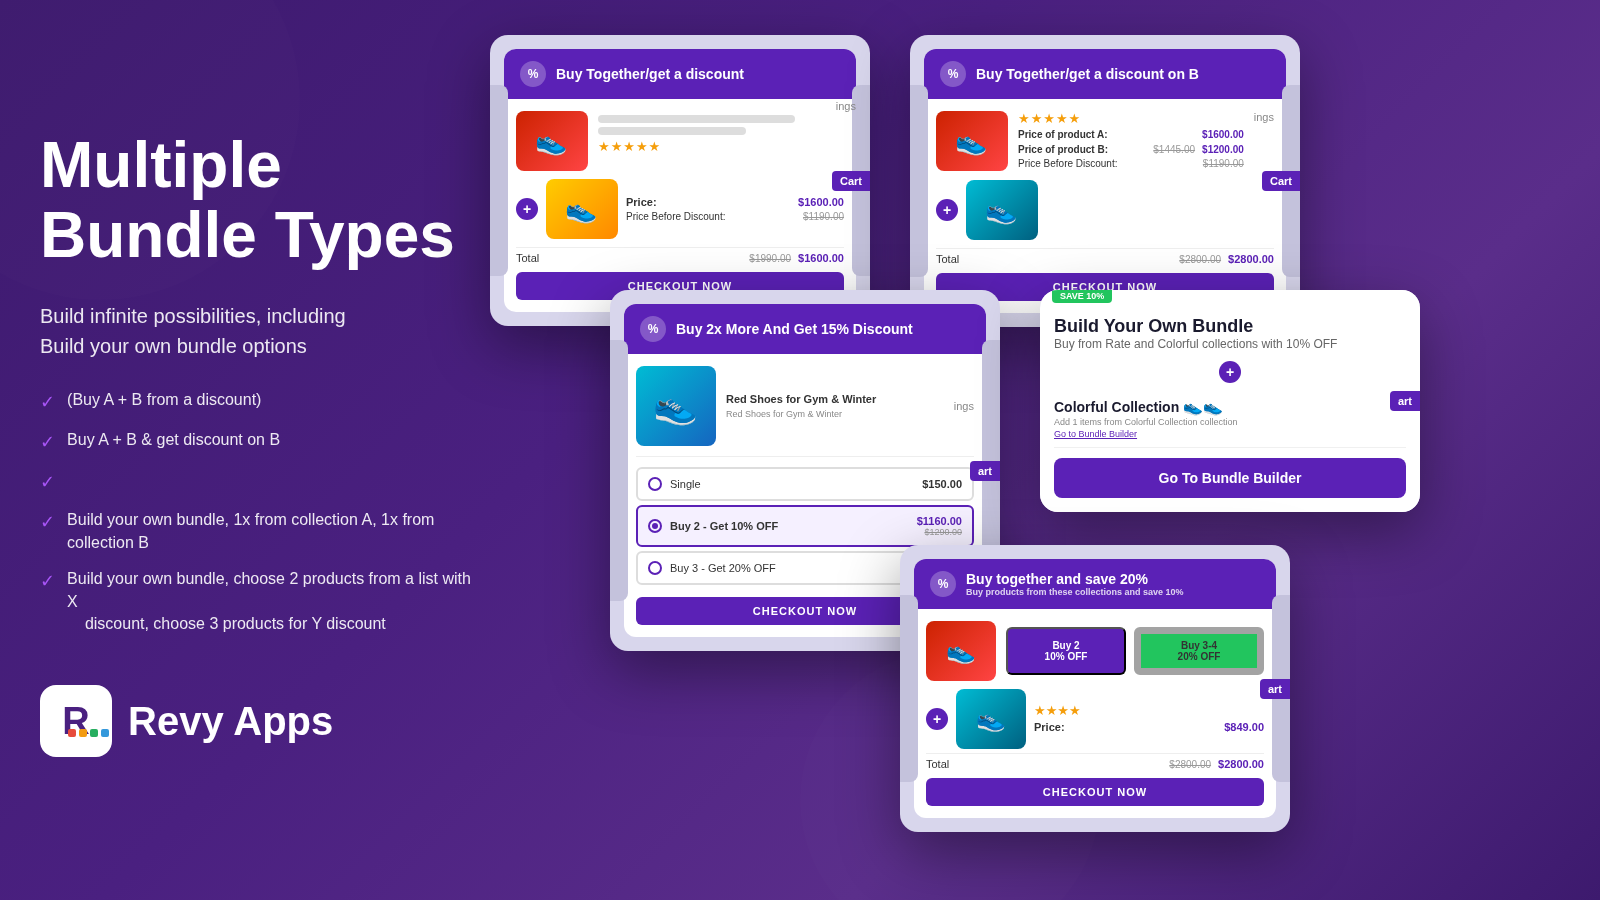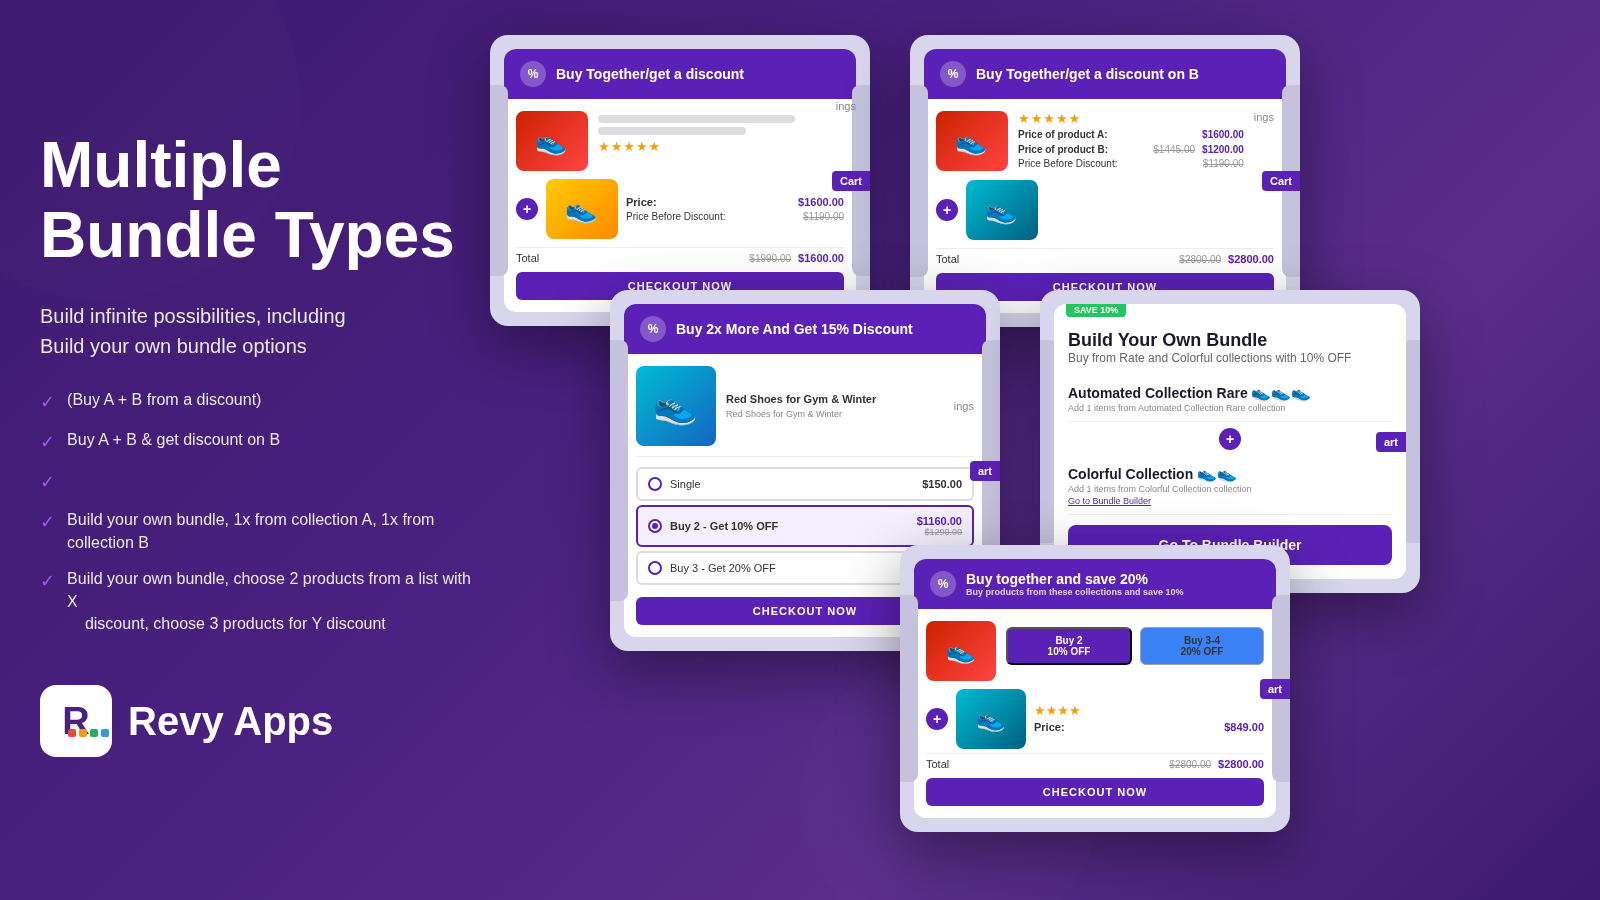--- a/index.html
+++ b/index.html
@@ -325,23 +325,23 @@
       font-size: 10px;
       font-weight: 700;
     }
 
     .buy-opt.active {
       background: #5b21b6;
       color: white;
     }
 
     .buy-opt.inactive {
-      background: #3b82f6;
+      background: #22c55e;
       color: #333;
-      border: 1px solid #a3a3a3;
+      border: 7px solid #a3a3a3;
     }
 
     
     .gray-line {
       height: 8px;
       background: #ddd;
       border-radius: 4px;
       margin: 4px 0;
     }
 
@@ -547,36 +547,29 @@
         <span style="flex:1; font-size:11px; color:#333;">Buy 3 - Get 20% OFF</span>
         <span style="font-size:11px; font-weight:600; color:#333;">$1890.00</span>
       </div>
 
       <button class="checkout-btn" style="margin-top:8px;">CHECKOUT NOW</button>
     </div>
     <div style="position:absolute; right:0; top:50%; transform:translateY(-50%); background:#5b21b6; color:white; padding:4px 8px; font-size:11px; font-weight:700; border-radius:4px 0 0 4px;">art</div>
   </div>
 </div>
 
-<div class="bundle-card" style="position:absolute; top:290px; left:1040px; width:380px; background:#d8d6ec; border-radius:18px; padding:14px;">
+<div class="bundle-card" style="position:absolute; top:290px; left:1040px; width:380px; background:#d8d6ec; border-radius:18px; ">
   <div style="position:absolute; left:-10px; top:50px; bottom:50px; width:28px; background:#c4c2dc; border-radius:8px;"></div>
   <div style="position:absolute; right:-10px; top:50px; bottom:50px; width:28px; background:#c4c2dc; border-radius:8px;"></div>
   <div class="inner-white" style="padding:14px; position:relative;">
     <div class="save-badge">SAVE 10%</div>
     <div style="margin-top:12px;">
       <div class="byob-title">Build Your Own Bundle</div>
       <div class="byob-subtitle">Buy from Rate and Colorful collections with 10% OFF</div>
 
-      <div class="collection-item">
-        <div class="collection-title">
-          Automated Collection Rare 
-          <span style="font-size:16px;">👟👟👟</span>
-        </div>
-        <div class="collection-desc">Add 1 items from Automated Collection Rare collection</div>
-      </div>
 
       <div style="display:flex; justify-content:center; margin:6px 0;">
         <div class="plus-btn">+</div>
       </div>
 
       <div class="collection-item">
         <div class="collection-title">
           Colorful Collection
           <span style="font-size:16px;">👟👟</span>
         </div>

